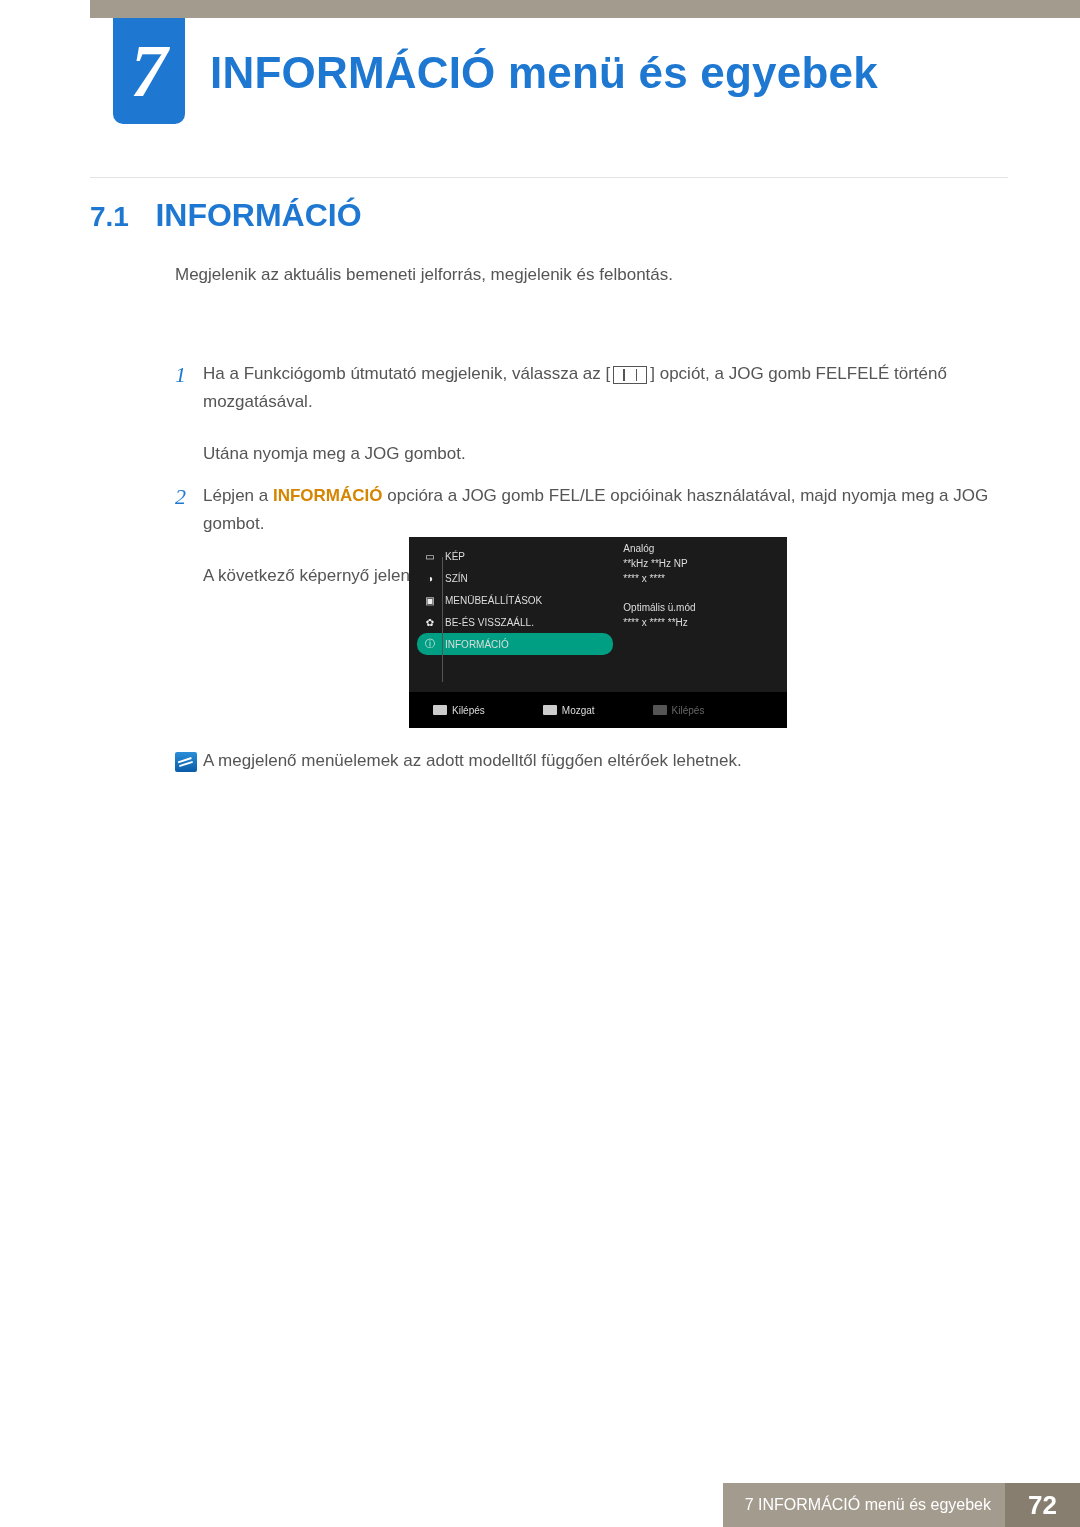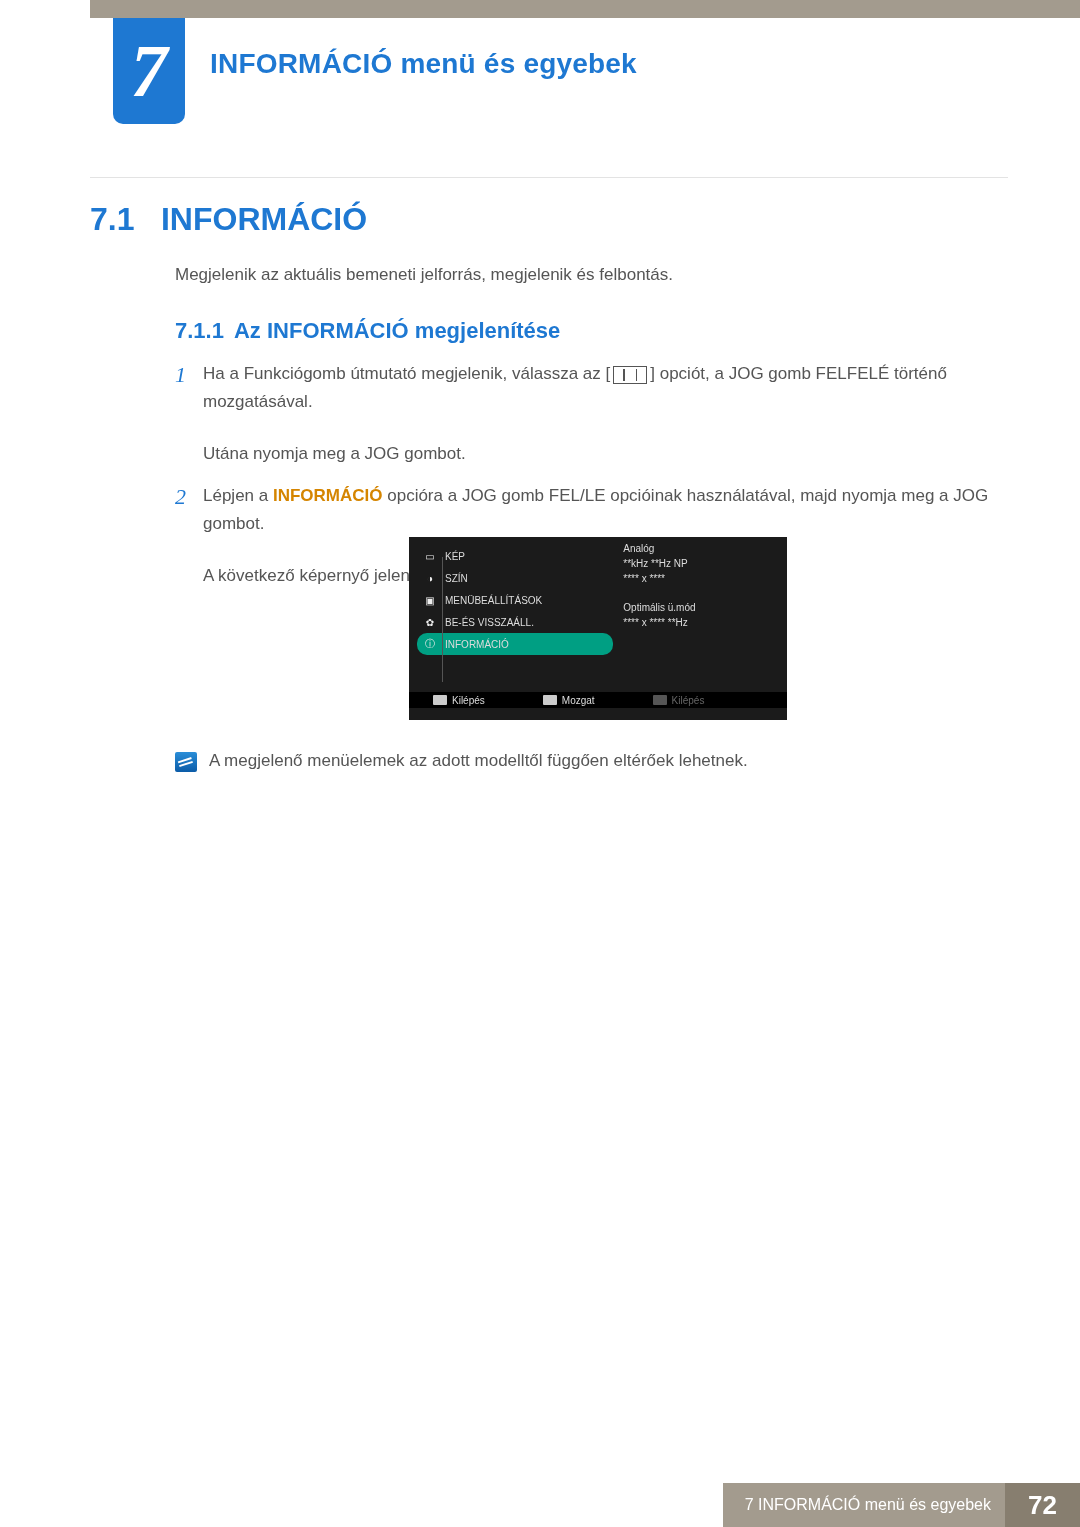--- a/index.html
+++ b/index.html
@@ -1,21 +1,21 @@
 <!DOCTYPE html>
 <html><head>
 <meta charset="utf-8">
 <style>
   html,body{margin:0;padding:0;background:#fff;font-family:Arial,Helvetica,sans-serif;color:#555;}
   .page{width:1080px;height:1527px;position:relative;box-sizing:border-box;}
   .top-grey{position:absolute;top:0;right:0;height:18px;width:990px;background:#a39b8e;}
   .chapter-badge{position:absolute;left:113px;top:18px;width:72px;height:106px;background:#1e78d2;border-bottom-left-radius:10px;border-bottom-right-radius:10px;display:flex;align-items:center;justify-content:center;}
   .chapter-badge .num{color:#fff;font-size:74px;font-weight:700;font-style:italic;font-family:Georgia,'Times New Roman',serif;}
-  .chapter-title{position:absolute;left:210px;top:48px;font-size:28px;color:#1e78d2;font-weight:700;letter-spacing:0.2px;}
-  .sec-num{display:inline-block;color:#1e78d2;font-size:32px;font-weight:700;margin-top:12px;}
+  .chapter-title{position:absolute;left:210px;top:48px;font-size:44px;color:#1e78d2;font-weight:700;letter-spacing:0.2px;}
+  .sec-num{display:inline-block;color:#1e78d2;font-size:28px;font-weight:700;margin-top:12px;}
   .sec-title{display:inline-block;color:#1e78d2;font-size:32px;font-weight:700;margin-left:22px;}
   .intro{position:absolute;left:175px;top:265px;font-size:17px;color:#555;}
   .subsec{position:absolute;left:175px;top:318px;color:#1e78d2;font-size:22px;font-weight:700;}
   .subsec .snum{margin-right:10px;}
   .ol{position:absolute;left:175px;width:820px;}
   .step{display:flex;margin-bottom:14px;}
   .step .n{color:#1e78d2;font-size:22px;font-style:italic;font-family:Georgia,serif;min-width:28px;line-height:1.4;}
   .step .t{font-size:17px;line-height:1.65;color:#555;}
   .step .t .hl{color:#d58500;font-weight:700;}
   .step .t .sub{margin-top:24px;}
@@ -26,26 +26,26 @@
   
   .osd{position:absolute;left:409px;top:537px;width:378px;height:183px;background:#1b1b1b;color:#ddd;font-size:10px;}
   .osd-body{display:flex;height:155px;}
   .osd-menu{width:55%;padding:8px 10px 0 14px;position:relative;}
   .osd-menu .row{display:flex;align-items:center;height:22px;gap:8px;}
   .osd-menu .row .ic{width:14px;height:12px;display:flex;align-items:center;justify-content:center;color:#eee;}
   .osd-menu .row.sel{background:#009f83;border-radius:10px;padding:0 6px;margin-left:-6px;}
   .osd-menu .vline{position:absolute;left:33px;top:20px;bottom:10px;width:1px;background:#555;}
   .osd-info{width:45%;padding:4px 8px 0 0;line-height:1.5;}
   .osd-info .grp{margin-bottom:14px;}
-  .osd-foot{height:16px;background:#000;display:flex;align-items:center;font-size:10px;gap:10px;padding-left:24px;}
+  .osd-foot{height:36px;background:#000;display:flex;align-items:center;font-size:10px;gap:10px;padding-left:24px;}
   .osd-foot .seg{display:flex;align-items:center;gap:5px;}
   .osd-foot .dim{color:#666;}
   .osd-foot .kic{width:14px;height:10px;background:#ccc;display:inline-block;border-radius:1px;}
   .osd-foot .kic.dk{background:#555;}
-  .note-row{position:absolute;left:175px;top:751px;display:flex;align-items:flex-start;gap:12px;}
+  .note-row{position:absolute;left:175px;top:751px;display:flex;align-items:flex-start;gap:6px;}
   .note-icon{width:22px;height:20px;background:linear-gradient(#2a8ed8,#0b5ca8);border-radius:2px;position:relative;flex-shrink:0;margin-top:1px;}
   .note-icon::after{content:"";position:absolute;left:4px;top:11px;width:14px;height:2px;background:#fff;transform:rotate(-18deg);box-shadow:0 -4px 0 #fff;}
   .note-text{font-size:17px;color:#555;}
   
   .footer-bar{position:absolute;right:0;bottom:0;height:44px;display:flex;align-items:stretch;}
   .footer-label{background:#a39b8e;color:#fff;font-size:16px;display:flex;align-items:center;padding:0 14px 0 22px;font-weight:500;}
   .footer-pg{background:#877e6f;color:#fff;font-size:26px;font-weight:700;display:flex;align-items:center;justify-content:center;width:75px;}
   .sec-wrap{position:absolute;left:90px;top:189px;}
   .sec-wrap .line{border-top:1px solid #e3e3e3;width:918px;position:absolute;top:-12px;}
 </style>
@@ -61,23 +61,20 @@
   <div class="chapter-title">INFORMÁCIÓ menü és egyebek</div>
 
   <div class="sec-wrap">
     <div class="line"></div>
     <span class="sec-num">7.1</span>
     <span class="sec-title">INFORMÁCIÓ</span>
   </div>
 
   <div class="intro">Megjelenik az aktuális bemeneti jelforrás, megjelenik és felbontás.</div>
 
-  <div class="subsec">
-    <span class="snum">7.1.1</span><span>Az INFORMÁCIÓ megjelenítése</span>
-  </div>
 
   <div class="ol" style="top:360px;">
     <div class="step">
       <div class="n">1</div>
       <div class="t">
         <span>Ha a Funkciógomb útmutató megjelenik, válassza az [</span><span class="inline-icon"></span><span>] opciót, a JOG gomb FELFELÉ történő mozgatásával.</span>
         <div class="sub">Utána nyomja meg a JOG gombot.</div>
       </div>
     </div>
     <div class="step">

